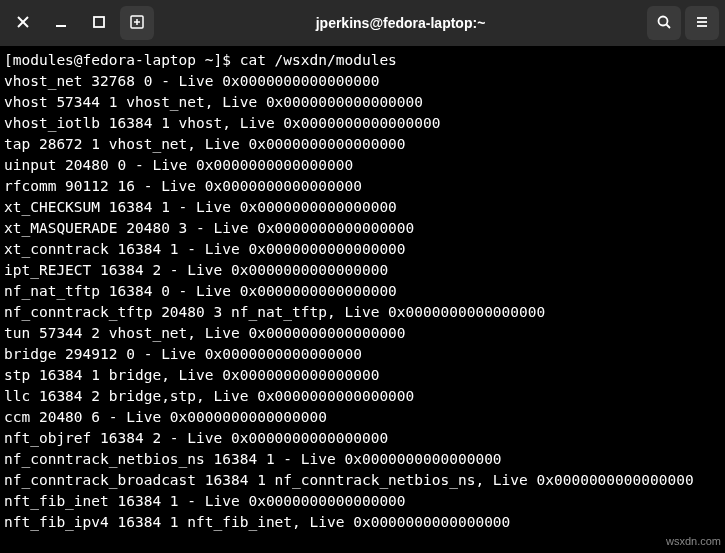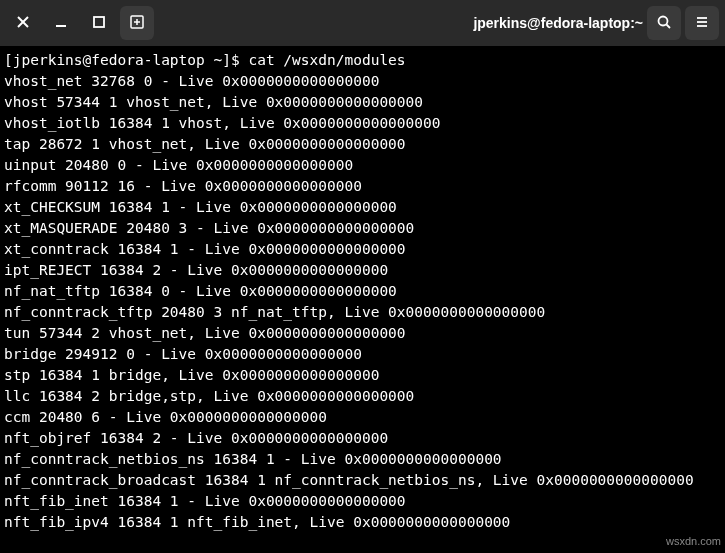--- a/index.html
+++ b/index.html
@@ -34,21 +34,21 @@
       justify-content: center;
       border-radius: 4px;
       cursor: pointer;
     }
     .titlebar-btn.boxed {
       background: #3a3a3a;
       border-radius: 6px;
     }
     .titlebar-title {
       flex: 1;
-      text-align: right;
+      text-align: center;
       color: #fff;
       font-family: sans-serif;
       font-weight: bold;
       font-size: 14px;
     }
     .right-section {
       display: flex;
       gap: 4px;
     }
     .terminal {
@@ -136,16 +136,16 @@
         <svg viewBox="0 0 16 16" stroke="#fff" stroke-width="1.8">
             <line x1="3" y1="4" x2="13" y2="4"></line>
             <line x1="3" y1="8" x2="13" y2="8"></line>
             <line x1="3" y1="12" x2="13" y2="12"></line>
           </svg>
       </span>
     </button>
   </div>
 </div>
 
-<div class="terminal"><span class="prompt-line">[jperkins@fedora-laptop ~]$ </span><span>cat /wsxdn/modules</span>
+<div class="terminal"><span class="prompt-line">[modules@fedora-laptop ~]$ </span><span>cat /wsxdn/modules</span>
 <div id="output"><div>vhost_net 32768 0 - Live 0x0000000000000000</div><div>vhost 57344 1 vhost_net, Live 0x0000000000000000</div><div>vhost_iotlb 16384 1 vhost, Live 0x0000000000000000</div><div>tap 28672 1 vhost_net, Live 0x0000000000000000</div><div>uinput 20480 0 - Live 0x0000000000000000</div><div>rfcomm 90112 16 - Live 0x0000000000000000</div><div>xt_CHECKSUM 16384 1 - Live 0x0000000000000000</div><div>xt_MASQUERADE 20480 3 - Live 0x0000000000000000</div><div>xt_conntrack 16384 1 - Live 0x0000000000000000</div><div>ipt_REJECT 16384 2 - Live 0x0000000000000000</div><div>nf_nat_tftp 16384 0 - Live 0x0000000000000000</div><div>nf_conntrack_tftp 20480 3 nf_nat_tftp, Live 0x0000000000000000</div><div>tun 57344 2 vhost_net, Live 0x0000000000000000</div><div>bridge 294912 0 - Live 0x0000000000000000</div><div>stp 16384 1 bridge, Live 0x0000000000000000</div><div>llc 16384 2 bridge,stp, Live 0x0000000000000000</div><div>ccm 20480 6 - Live 0x0000000000000000</div><div>nft_objref 16384 2 - Live 0x0000000000000000</div><div>nf_conntrack_netbios_ns 16384 1 - Live 0x0000000000000000</div><div>nf_conntrack_broadcast 16384 1 nf_conntrack_netbios_ns, Live 0x0000000000000000</div><div>nft_fib_inet 16384 1 - Live 0x0000000000000000</div><div>nft_fib_ipv4 16384 1 nft_fib_inet, Live 0x0000000000000000</div></div></div>
 
 <div class="watermark">wsxdn.com</div>
 
 </body></html>

